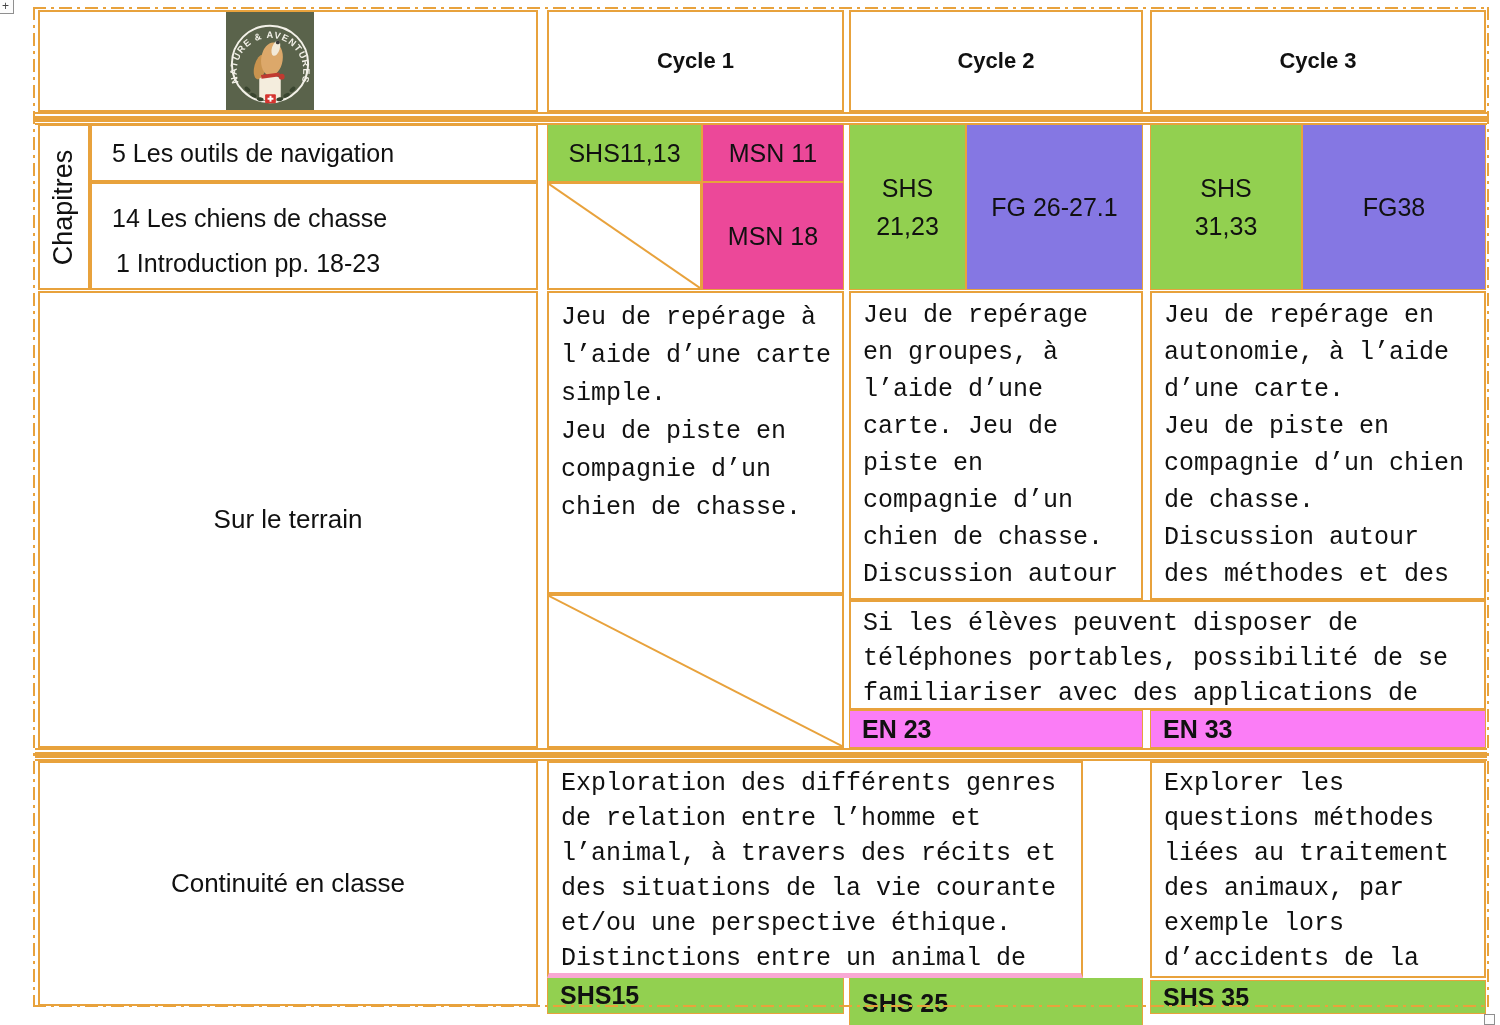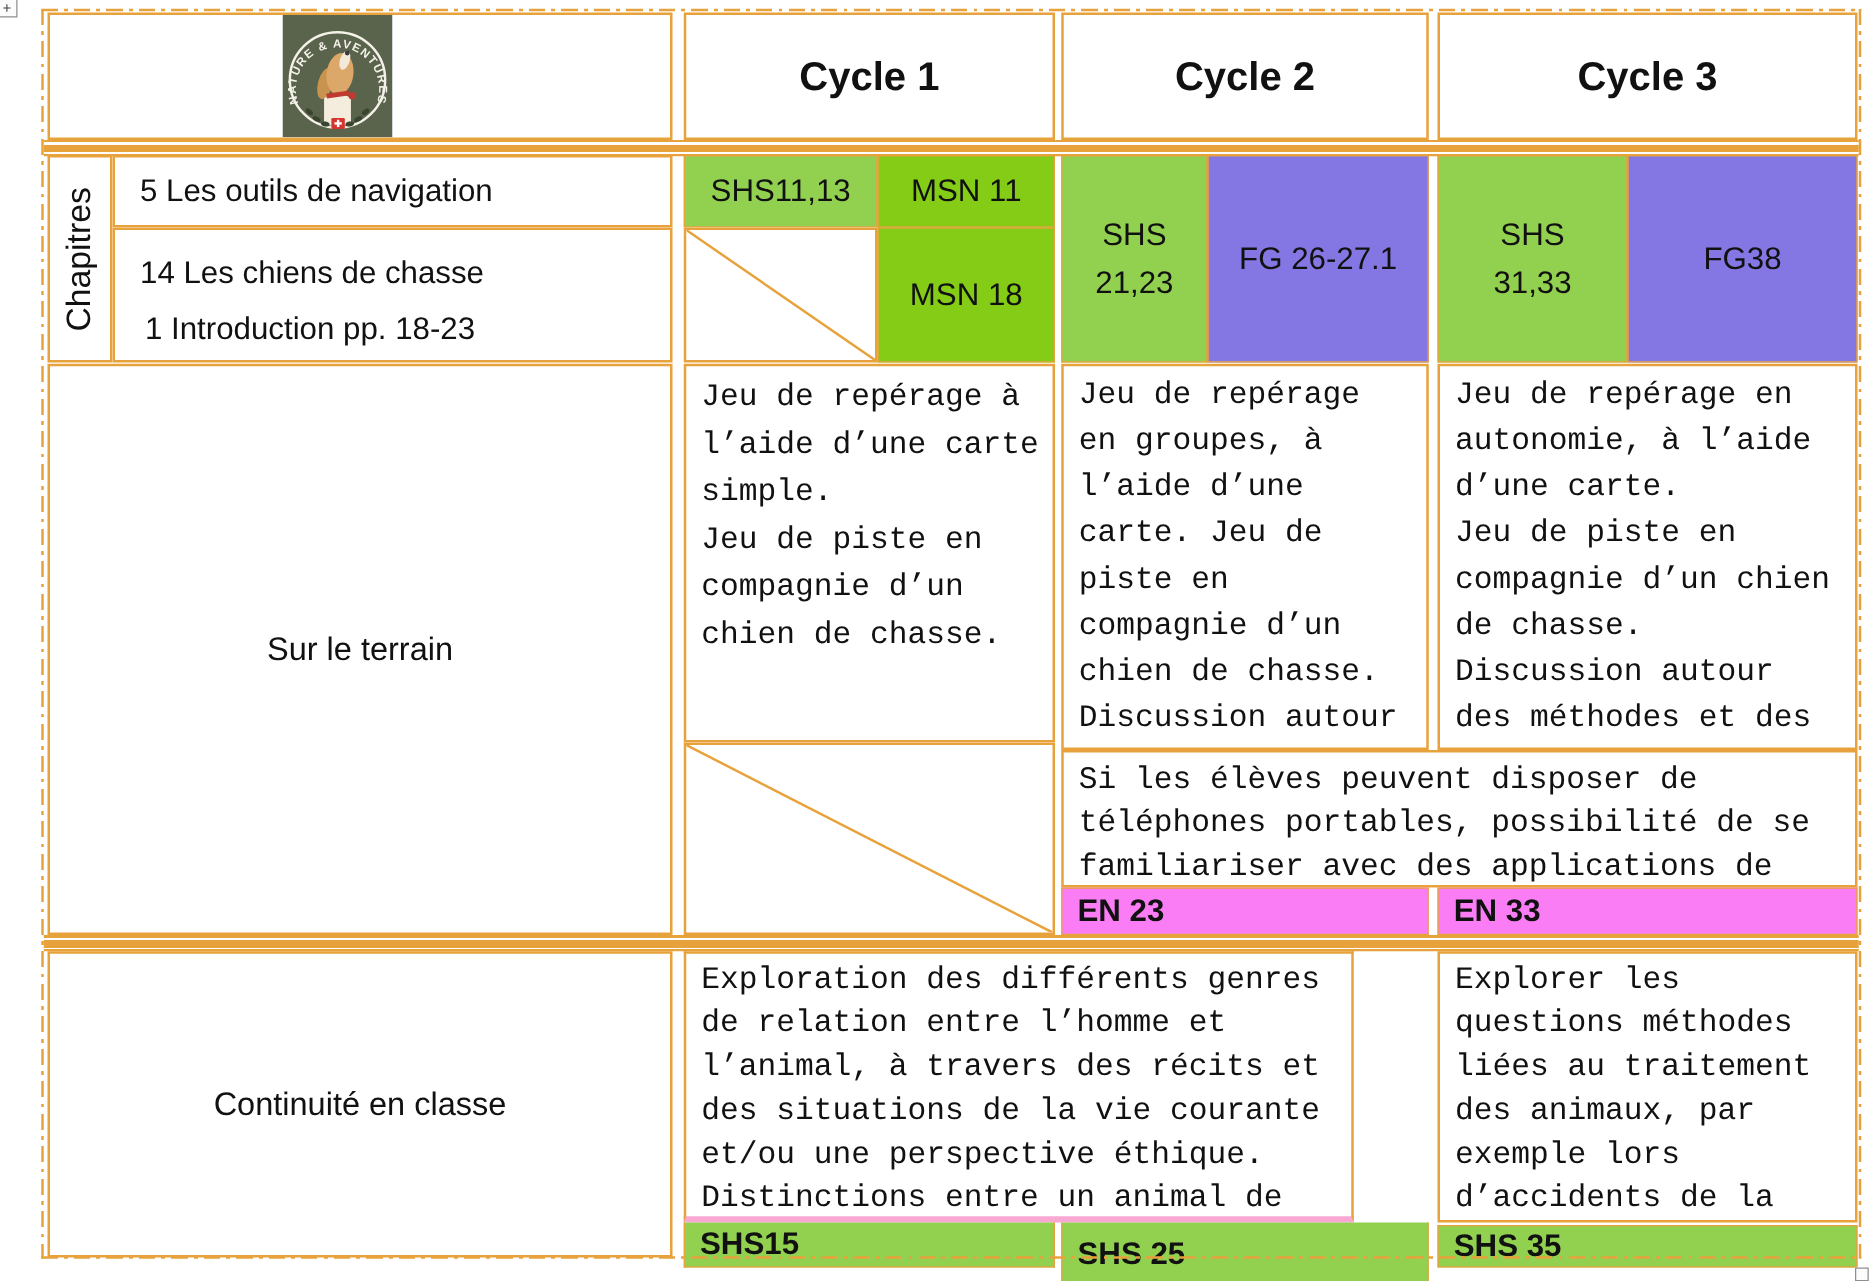--- a/index.html
+++ b/index.html
@@ -3,24 +3,24 @@
 <meta charset="utf-8">
 <style>
   html,body{margin:0;padding:0;background:#ffffff;}
   .page{position:relative;width:1500px;height:1025px;background:#fff;overflow:hidden;
         font-family:"Liberation Sans", sans-serif;color:#111;}
   .cell{position:absolute;box-sizing:border-box;background:#fff;border:2px solid #E8A23C;overflow:hidden;}
   .chip{position:absolute;box-sizing:border-box;border:1px solid #E8A23C;display:flex;align-items:center;overflow:hidden;font-size:25px;color:#111;}
   .chip.center{justify-content:center;text-align:center;}
   .chip.left{padding-left:12px;justify-content:flex-start;font-weight:bold;}
   .green{background:#92D050;}
-  .red{background:#84cc16;}
+  .red{background:#ec4899;}
   .purple{background:#8577E3;}
   .pink{background:#FB7DF6;}
-  .hdr{display:flex;align-items:center;justify-content:center;font-weight:bold;font-size:32px;}
+  .hdr{display:flex;align-items:center;justify-content:center;font-weight:bold;font-size:22px;}
   .label-center{display:flex;align-items:center;justify-content:center;font-size:26px;}
   .txt{font-size:25px;line-height:38px;padding:6px 10px 0 12px;white-space:pre-line;font-family:Liberation Mono, monospace;}
   .band{position:absolute;height:13px;z-index:2;
         background:linear-gradient(to bottom,#E8A23C 0 2px,#ffffff 2px 4px,#E8A23C 4px 10px,#ffffff 10px 11px,#E8A23C 11px 13px);}
   .dash-h{position:absolute;height:2px;z-index:6;pointer-events:none;
         background:repeating-linear-gradient(to right,#E8A23C 0 13px,transparent 13px 18px,#E8A23C 18px 21px,transparent 21px 26px);}
   .dash-v{position:absolute;width:2px;z-index:6;pointer-events:none;
         background:repeating-linear-gradient(to bottom,#E8A23C 0 13px,transparent 13px 18px,#E8A23C 18px 21px,transparent 21px 26px);}
   .vtext{display:flex;align-items:center;justify-content:center;}
   .vtext span{transform:rotate(-90deg);white-space:nowrap;font-size:27px;}

